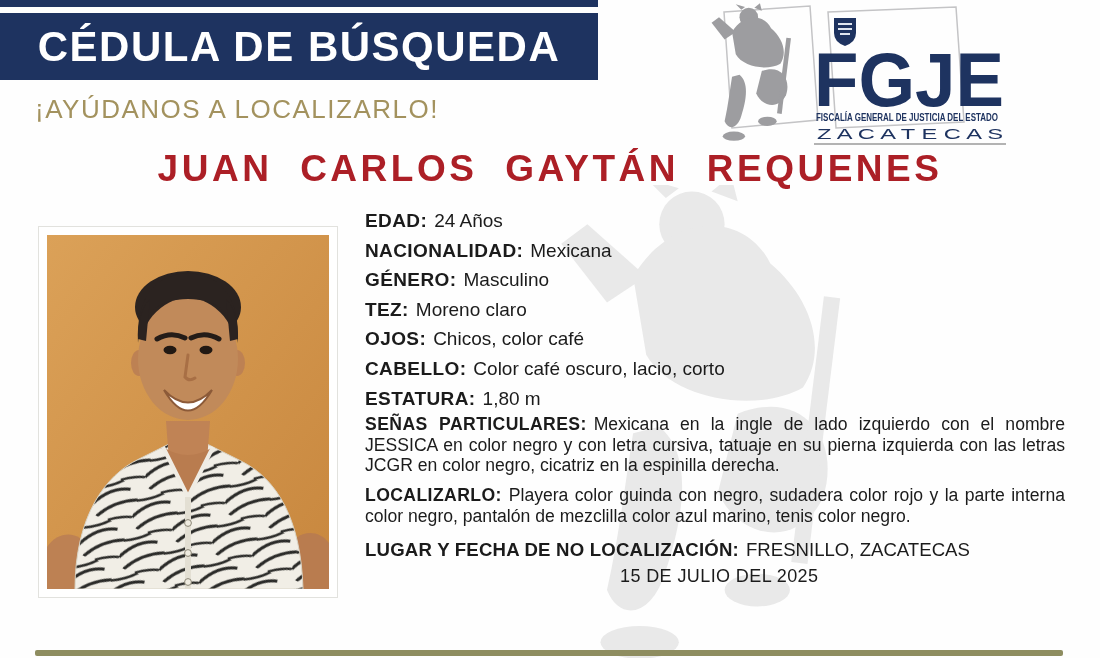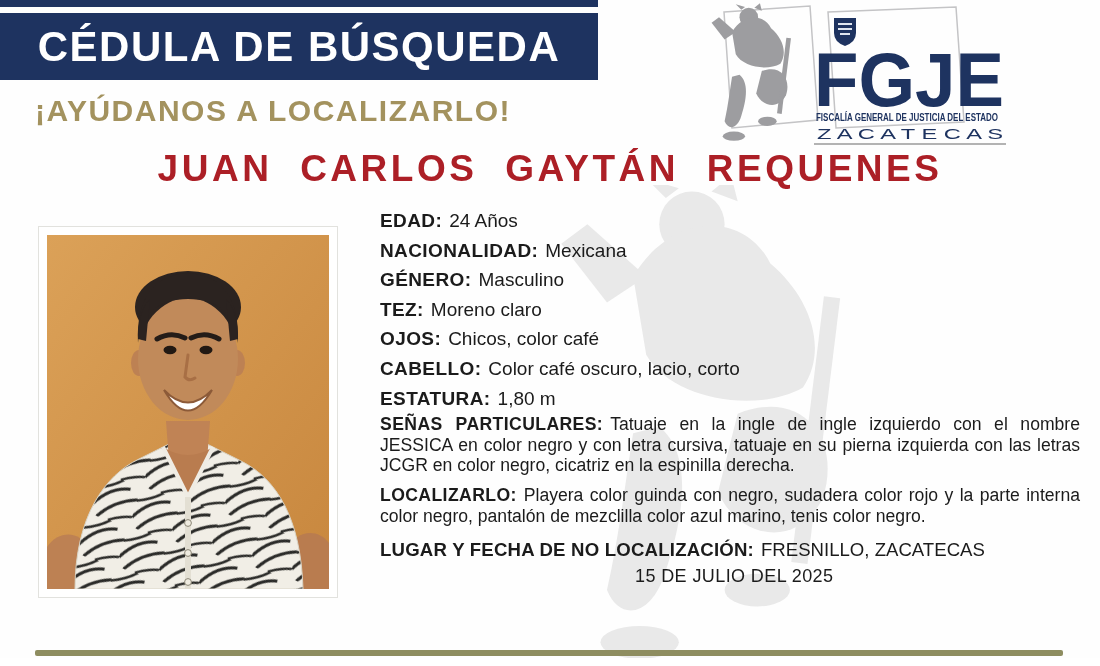--- a/index.html
+++ b/index.html
@@ -9,37 +9,37 @@
   }
   .layer{position:absolute;}
   
   #top-strip{left:0;top:0;width:598px;height:7px;background:#1e3360;}
   #banner{
     left:0;top:13px;width:598px;height:67px;background:#1e3360;
     display:flex;align-items:center;justify-content:center;
     color:#ffffff;font-size:42px;font-weight:bold;letter-spacing:1.5px;white-space:nowrap;
   }
   
-  #headline{left:35px;top:94px;font-size:30px;font-weight:bold;color:#a3925e;letter-spacing:1.5px;white-space:nowrap;}
+  #headline{left:35px;top:94px;font-size:26px;font-weight:normal;color:#a3925e;letter-spacing:1.5px;white-space:nowrap;}
   #person-name{
     left:0;top:148px;width:100%;text-align:center;color:#ac1f26;
     font-size:37px;font-weight:bold;letter-spacing:3.5px;word-spacing:14px;white-space:nowrap;z-index:2;
   }
   
   #watermark{left:505px;top:185px;width:400px;height:490px;z-index:0;}
   
   #logo{left:688px;top:2px;width:348px;height:148px;z-index:1;}
   #logo text{font-family:"Liberation Sans",sans-serif;}
   
   #photo-frame{
     left:38px;top:226px;width:300px;height:372px;background:#ffffff;
     border:1px solid #e2e2de;box-sizing:border-box;padding:8px;z-index:1;
   }
   
-  #details{left:380px;top:206px;width:700px;z-index:1;}
+  #details{left:365px;top:206px;width:700px;z-index:1;}
   .field{font-size:19px;line-height:29.6px;white-space:nowrap;}
   .lbl{font-weight:bold;margin-right:7px;letter-spacing:0.4px;}
   .para{margin:0;font-size:17.6px;line-height:20.6px;text-align:justify;}
   .para + .para{margin-top:9px;}
   #paragraphs{margin-top:1px;}
   #location-line{margin-top:11px;font-size:18.6px;line-height:26px;white-space:nowrap;}
   #location-line .lbl{letter-spacing:0.2px;}
   #date-line{margin-top:2px;font-size:18px;line-height:22px;padding-left:255px;text-align:left;letter-spacing:0.4px;}
   
   #bottom-rule{left:35px;top:650px;width:1028px;height:6px;background:#8e8d60;border-radius:2px;z-index:1;}
@@ -148,21 +148,21 @@
   <div id="details" class="layer">
     <div class="field"><span class="lbl">EDAD:</span><span class="val">24 Años</span></div>
     <div class="field"><span class="lbl">NACIONALIDAD:</span><span class="val">Mexicana</span></div>
     <div class="field"><span class="lbl">GÉNERO:</span><span class="val">Masculino</span></div>
     <div class="field"><span class="lbl">TEZ:</span><span class="val">Moreno claro</span></div>
     <div class="field"><span class="lbl">OJOS:</span><span class="val">Chicos, color café</span></div>
     <div class="field"><span class="lbl">CABELLO:</span><span class="val">Color café oscuro, lacio, corto</span></div>
     <div class="field"><span class="lbl">ESTATURA:</span><span class="val">1,80 m</span></div>
 
     <div id="paragraphs">
-      <p class="para"><span class="lbl">SEÑAS PARTICULARES:</span><span>Tatuaje en la ingle de ingle izquierdo con el nombre JESSICA en color negro y con letra cursiva, tatuaje en su pierna izquierda con las letras JCGR en color negro, cicatriz en la espinilla derecha.</span></p>
+      <p class="para"><span class="lbl">SEÑAS PARTICULARES:</span><span>Mexicana en la ingle de lado izquierdo con el nombre JESSICA en color negro y con letra cursiva, tatuaje en su pierna izquierda con las letras JCGR en color negro, cicatriz en la espinilla derecha.</span></p>
       <p class="para"><span class="lbl">LOCALIZARLO:</span><span>Playera color guinda con negro, sudadera color rojo y la parte interna color negro, pantalón de mezclilla color azul marino, tenis color negro.</span></p>
     </div>
 
     <div id="location-line">
       <span class="lbl">LUGAR Y FECHA DE NO LOCALIZACIÓN:</span><span>FRESNILLO, ZACATECAS</span>
     </div>
     <div id="date-line">15 DE JULIO DEL 2025</div>
   </div>
 
   <div id="bottom-rule" class="layer"></div>

